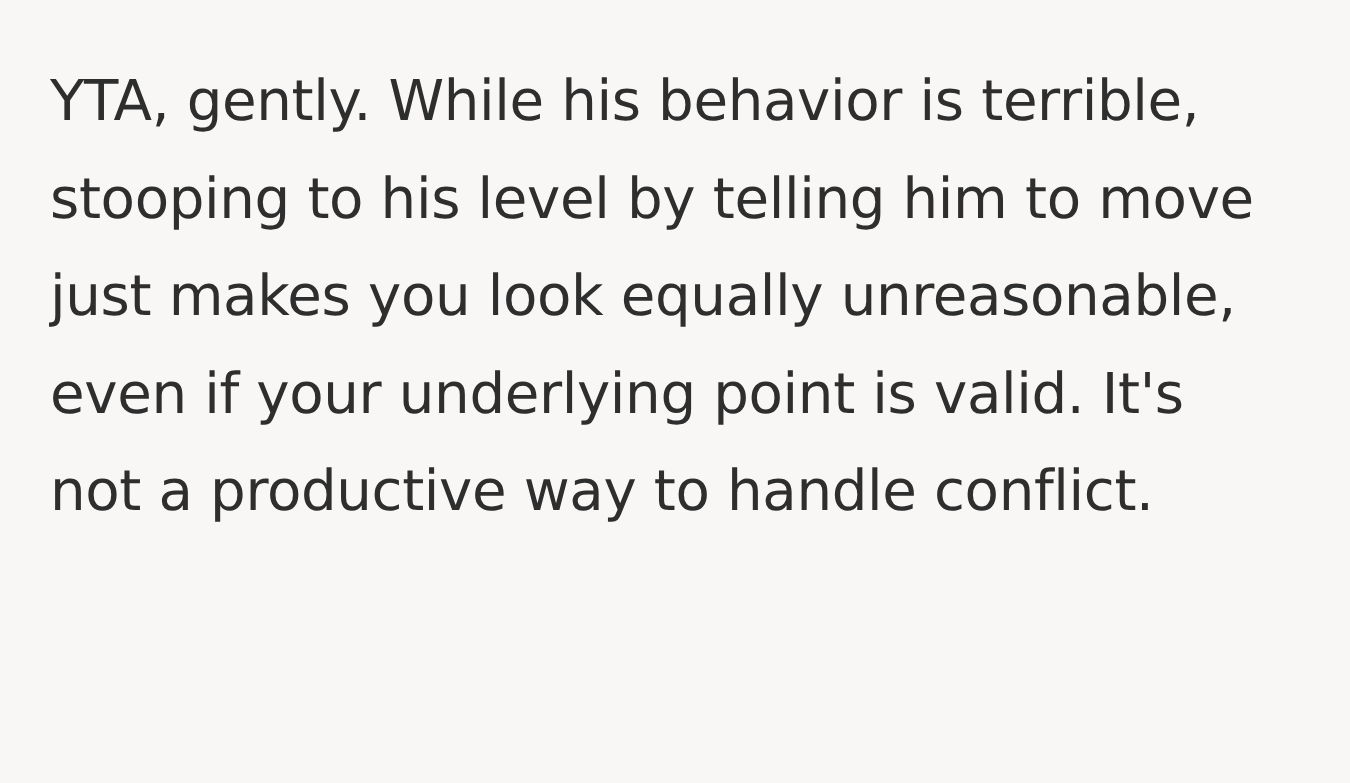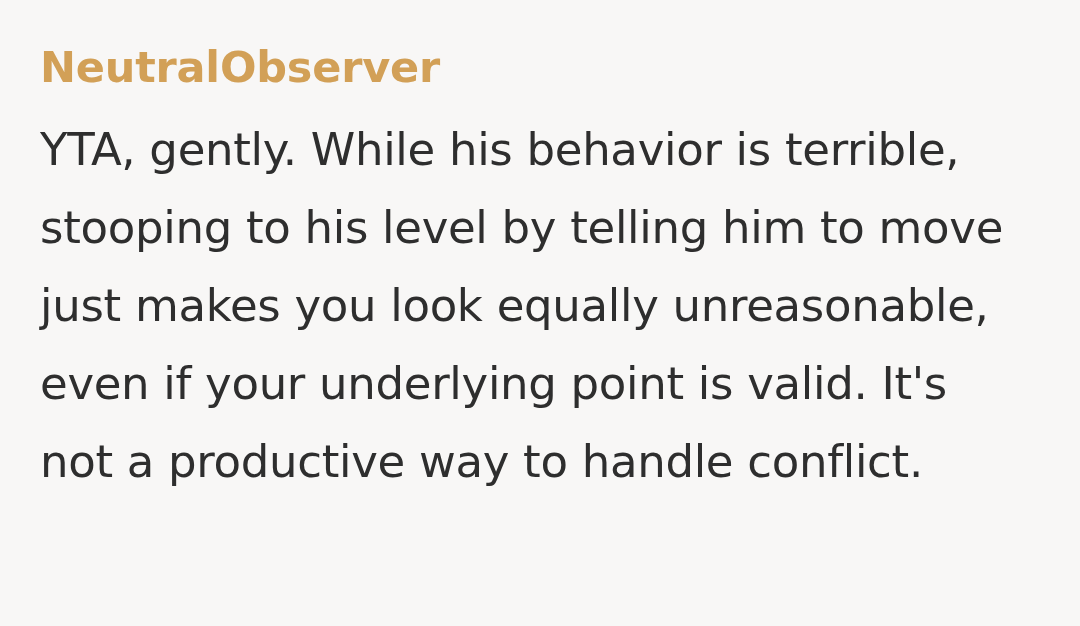--- a/index.html
+++ b/index.html
@@ -46,17 +46,16 @@
     margin: 0;
     max-width: 990px;
     word-spacing: 0px;
   }
 </style>
 </head>
 <body>
 
 <div class="comment-card">
 
-  <div class="comment-author">NeutralObserver</div>
 
   <div class="comment-body">YTA, gently. While his behavior is terrible, stooping to his level by telling him to move just makes you look equally unreasonable, even if your underlying point is valid. It's not a productive way to handle conflict.</div>
 
 </div>
 
 </body></html>

